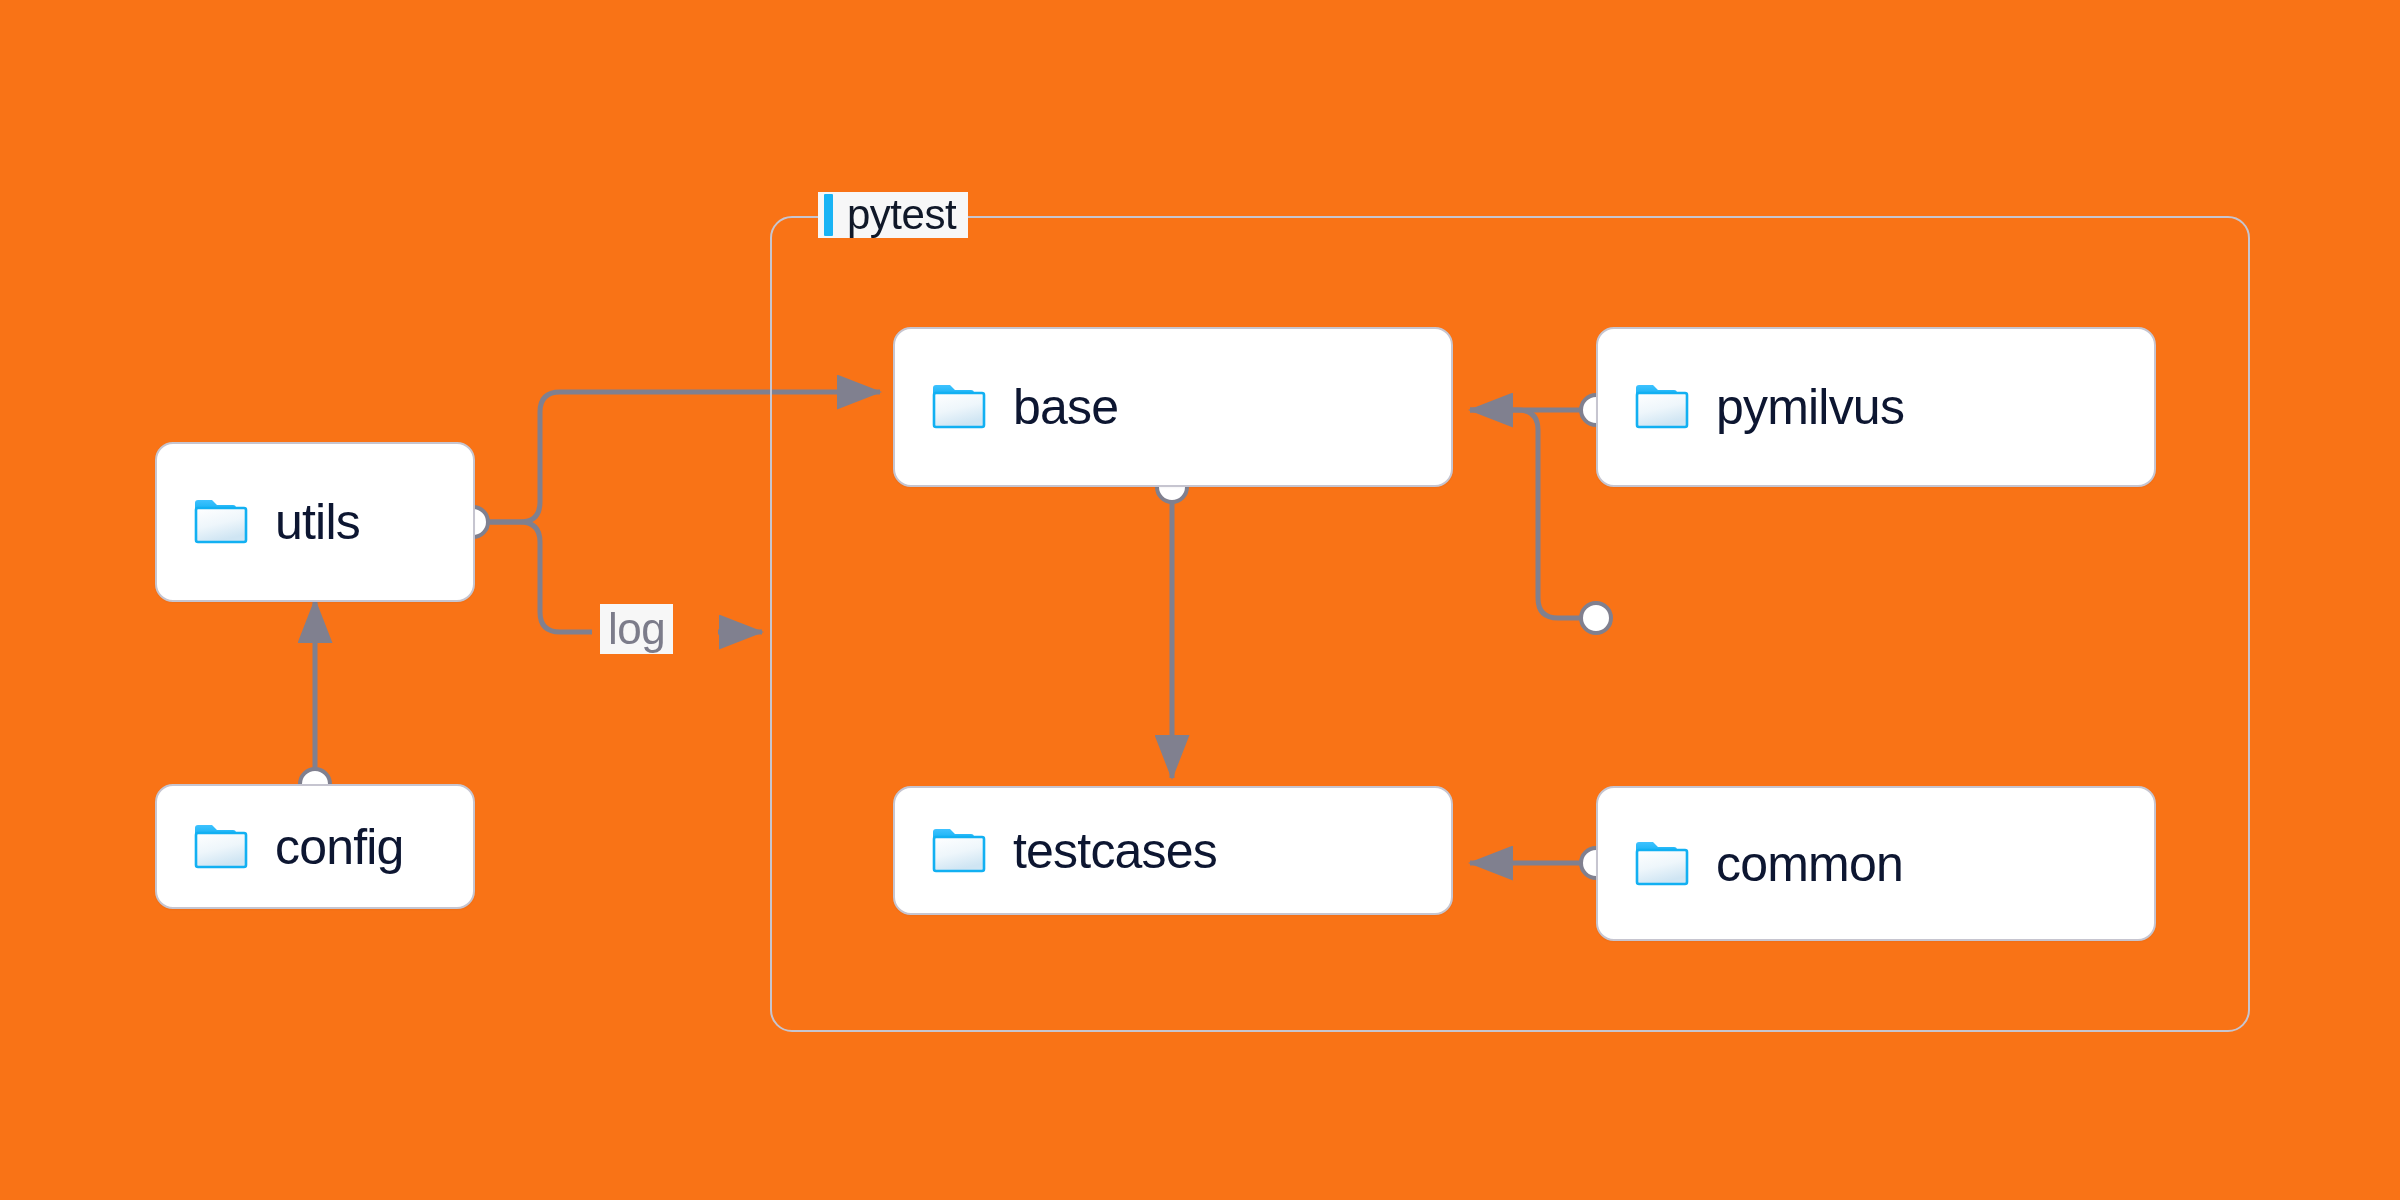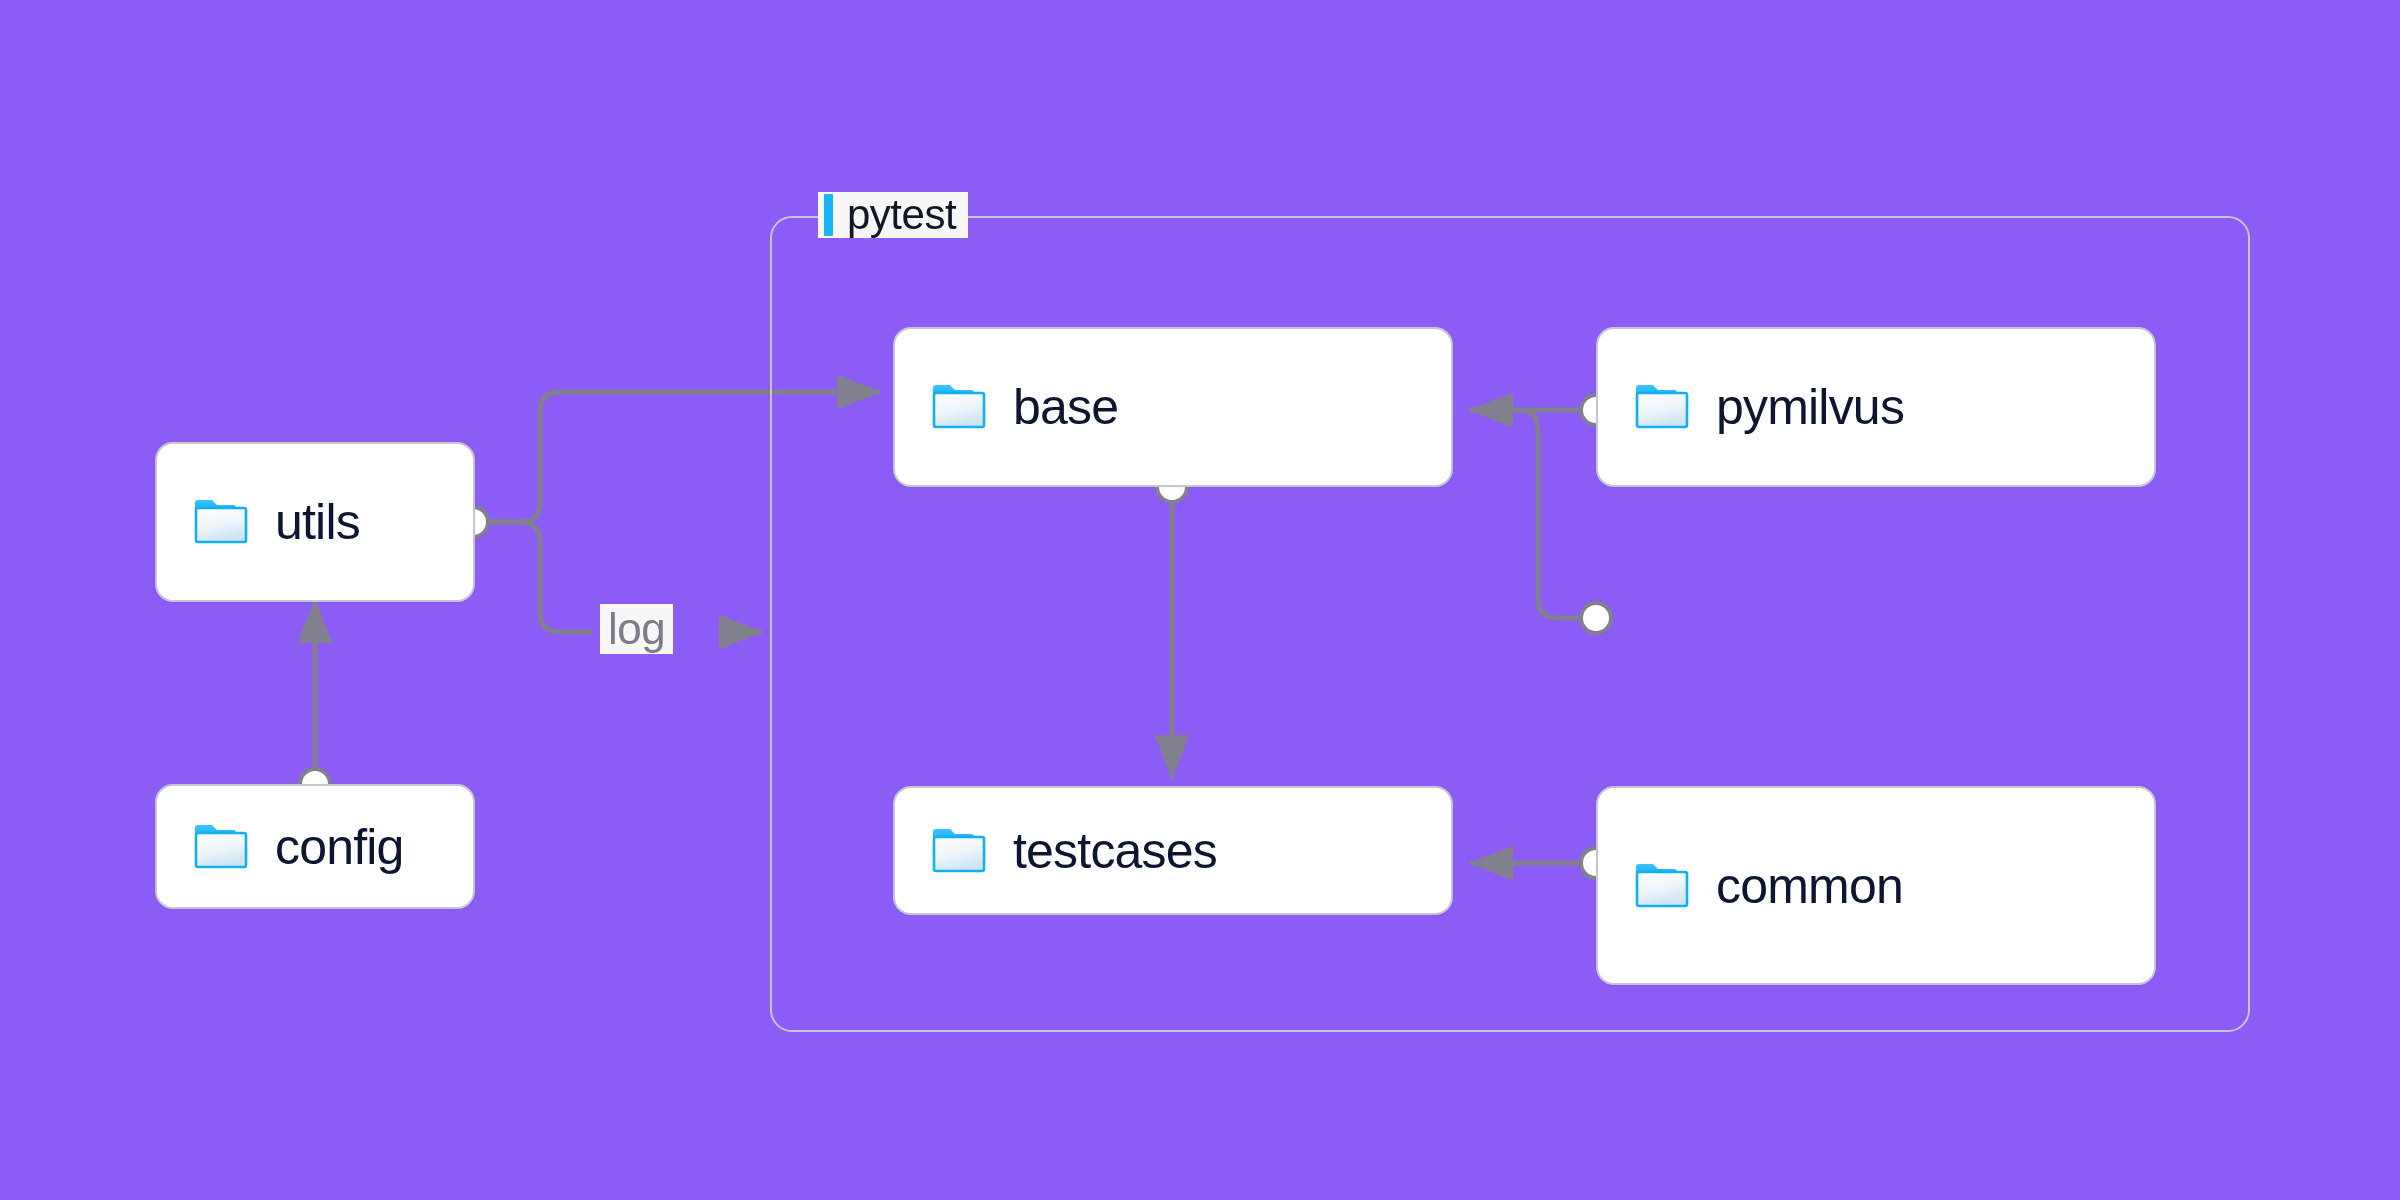--- a/index.html
+++ b/index.html
@@ -7,21 +7,21 @@
     padding: 0;
     background: #f7f7f7;
   }
   body {
     font-family: "Liberation Sans", sans-serif;
   }
   #canvas {
     position: relative;
     width: 2400px;
     height: 1200px;
-    background: #8b5cf6;
+    background: #f97316;
     overflow: hidden;
   }
   #edges {
     position: absolute;
     left: 0;
     top: 0;
     width: 2400px;
     height: 1200px;
     pointer-events: none;
   }
@@ -212,21 +212,21 @@
     <div class="node-inner">
       <svg class="folder-icon" viewBox="0 0 58 50">
         <path d="M2 12 L2 6 Q2 3 5 3 L19 3 L24 8 L40 8 Q43 8 43 11 L43 14 Z" fill="url(#folderTab)"></path>
         <rect x="3" y="11" width="50" height="34" rx="2" fill="url(#folderBody)" stroke="#12b0f2" stroke-width="2.6"></rect>
       </svg>
       <span class="node-label">pymilvus</span>
     </div>
   </div>
 
 
-  <div class="node" style="left:1596px; top:786px; width:560px; height:199px;">
+  <div class="node" style="left:1596px; top:786px; width:560px; height:155px;">
     <div class="node-inner">
       <svg class="folder-icon" viewBox="0 0 58 50">
         <path d="M2 12 L2 6 Q2 3 5 3 L19 3 L24 8 L40 8 Q43 8 43 11 L43 14 Z" fill="url(#folderTab)"></path>
         <rect x="3" y="11" width="50" height="34" rx="2" fill="url(#folderBody)" stroke="#12b0f2" stroke-width="2.6"></rect>
       </svg>
       <span class="node-label">common</span>
     </div>
   </div>
 
   <span class="edge-label" style="left:600px; top:604px;">log</span>

